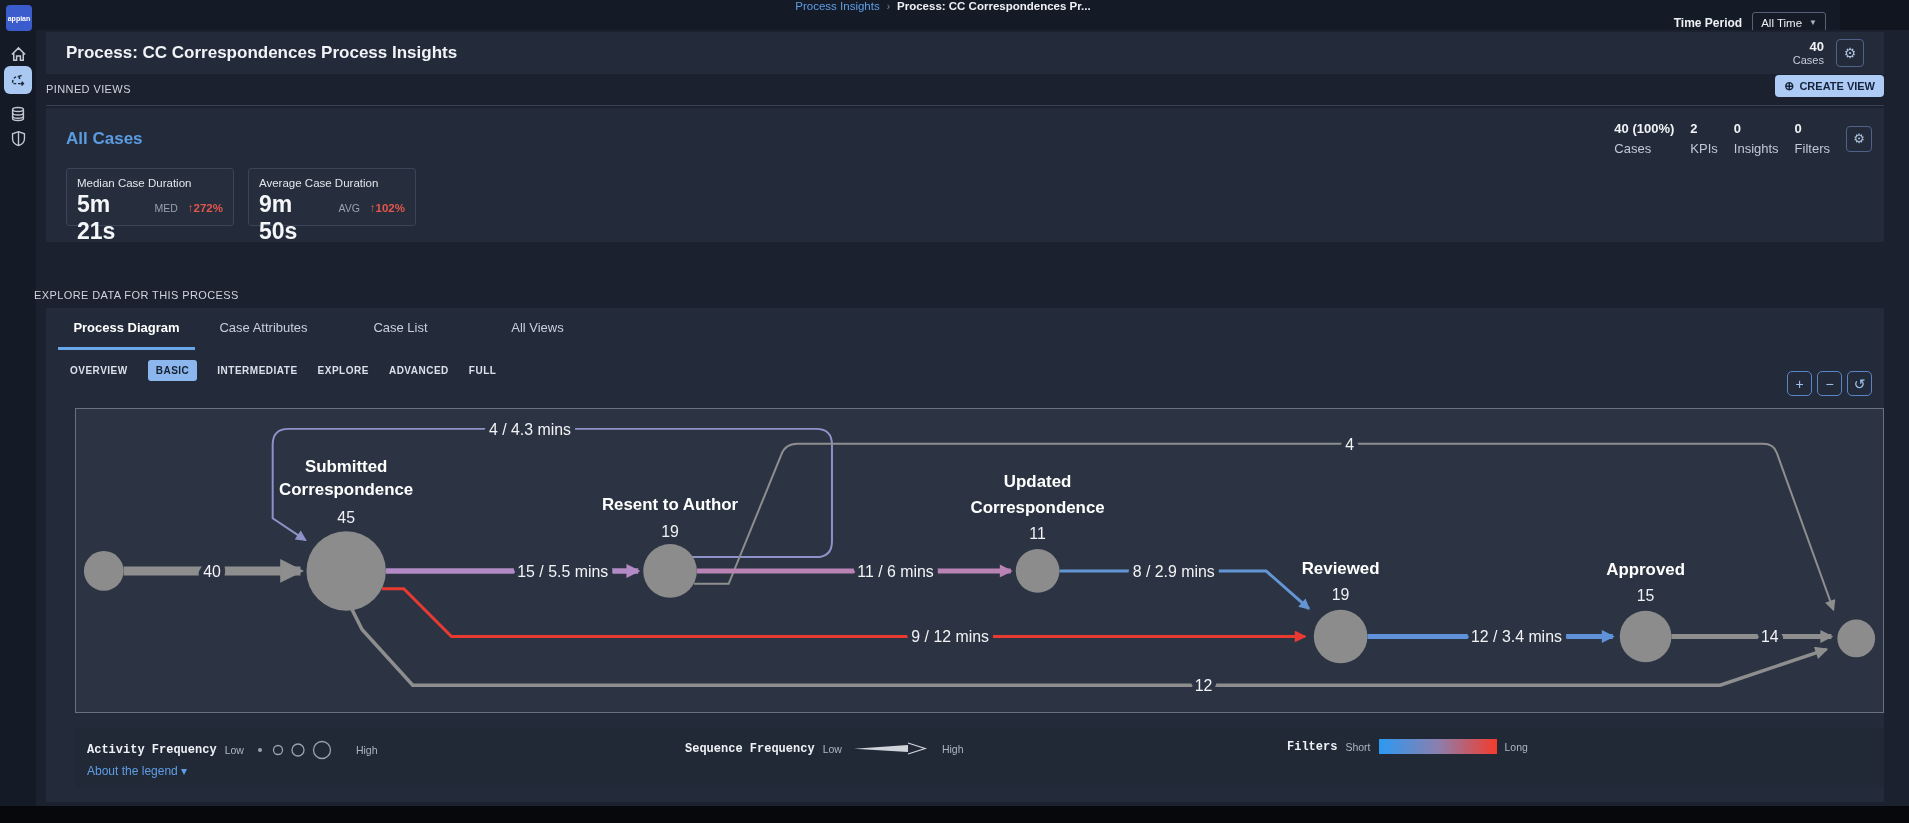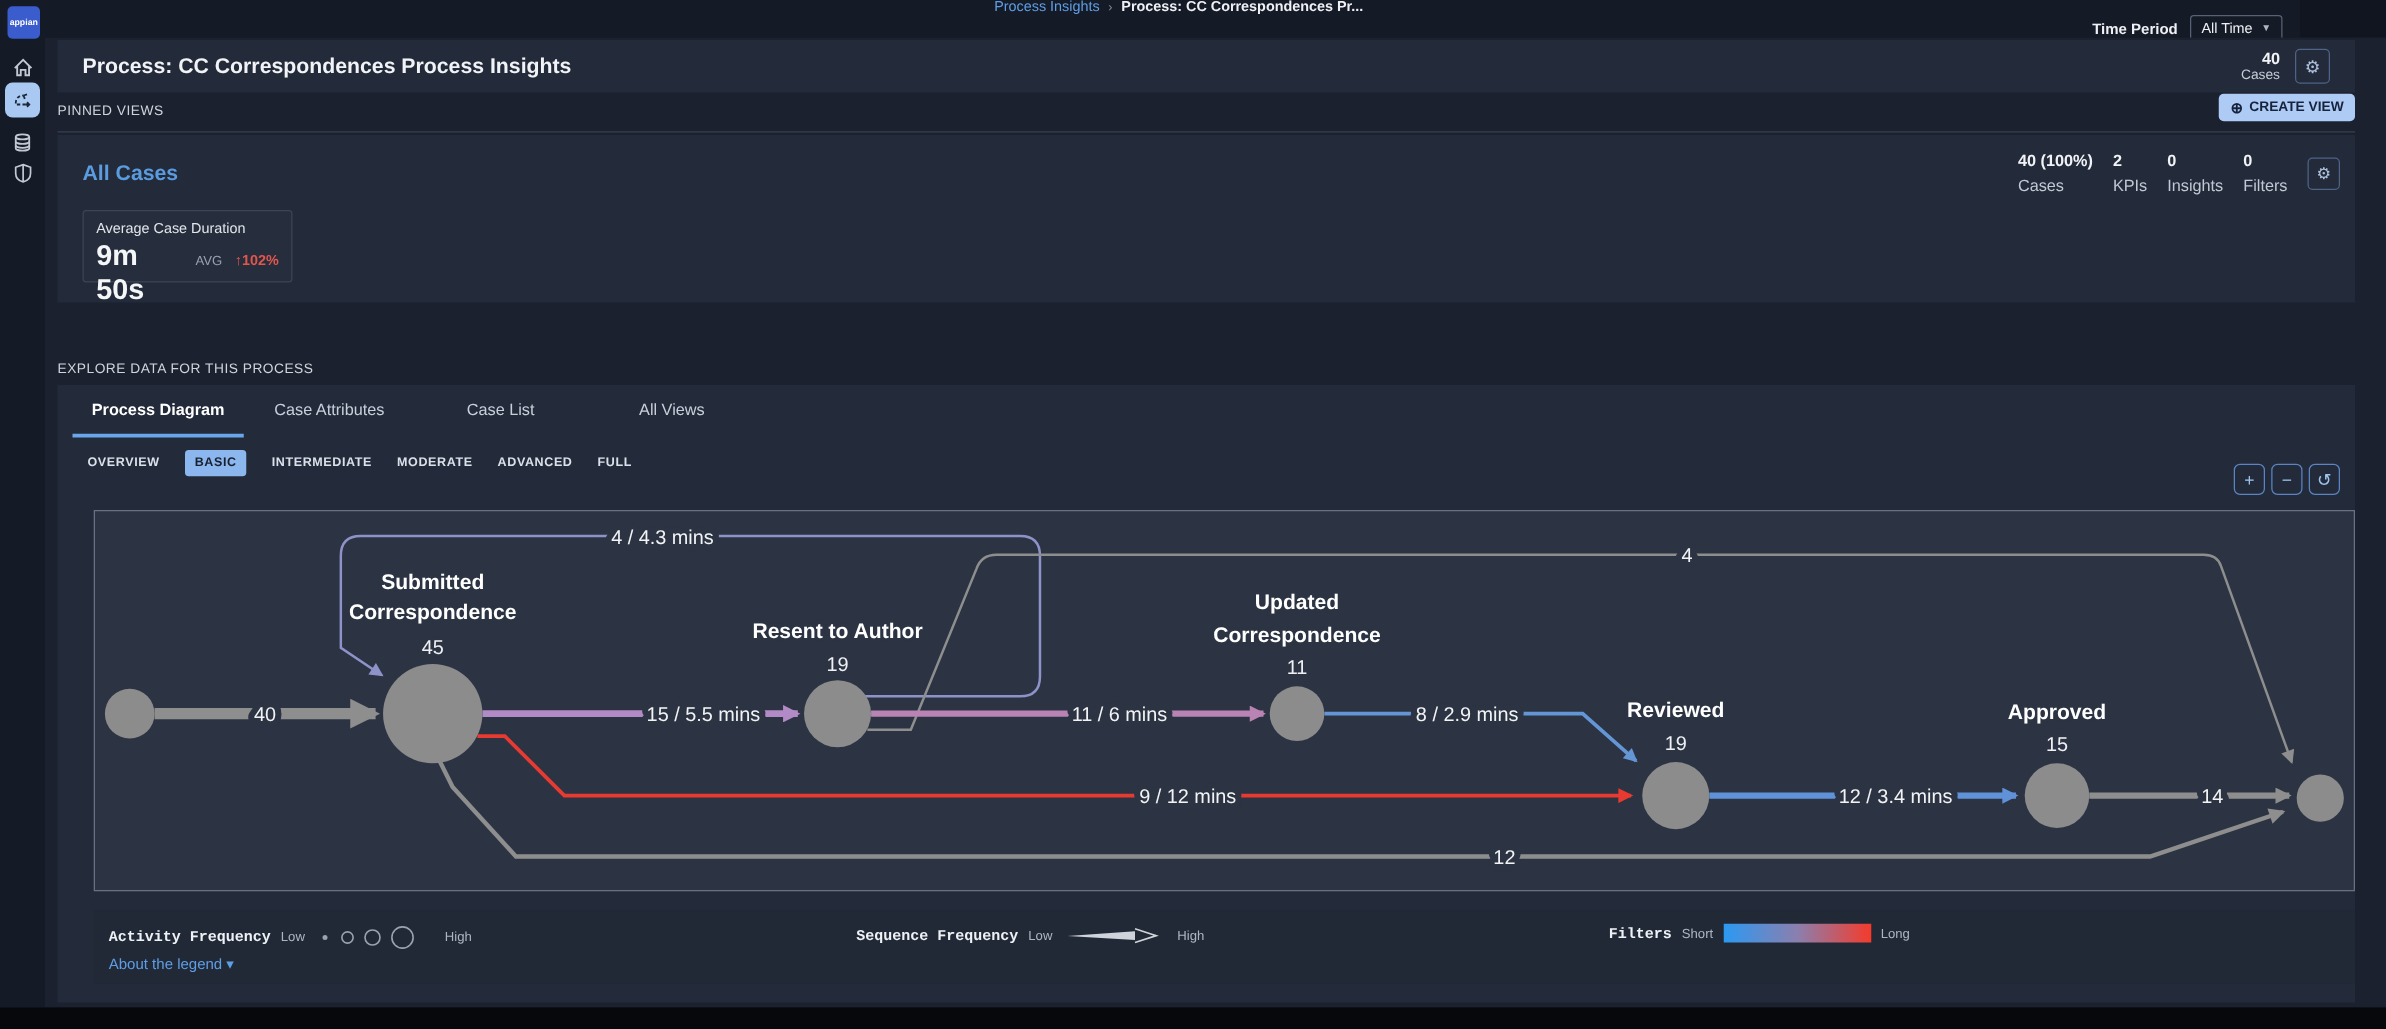--- a/index.html
+++ b/index.html
@@ -57,21 +57,21 @@
   .stat { display:flex; gap:5px;flex-direction:column; }
   .stat b { color:#f1f3f6; } .stat span { color:#c2c8d4; }
   .cards { display:flex; gap:14px; margin:12px 0 0 20px; }
   .kpi-card { width:168px; height:58px; background:#262e3d; border:1px solid #3c4555; border-radius:3px; padding:8px 10px; }
   .kpi-title { color:#e2e6ec; font-size:11.5px; }
   .kpi-row { display:flex; align-items:baseline; margin-top:2px; }
   .kpi-value { color:#f4f6f8; font-size:23px; font-weight:bold; }
   .kpi-unit { color:#99a1af; font-size:10.5px; margin-left:5px; }
   .kpi-delta { color:#e2564c; font-size:11.5px; margin-left:10px; font-weight:bold; }
 
-  .explore-label { position:absolute; left:46px; top:289px; }
+  .explore-label { position:absolute; left:34px; top:289px; }
 
   
   .tabs-panel { position:absolute; left:46px; top:308px; width:1838px; height:494px; background:#232b3a; }
   .tab-row { display:flex; padding-left:12px; height:42px; }
   .tab { width:137px; display:flex; align-items:center; justify-content:center; font-size:13px; color:#c9cfda;
          cursor:pointer; border-bottom:3px solid transparent; }
   .tab.active { color:#ffffff; font-weight:bold; border-bottom:3px solid #6aa6ea; }
   .level-row { display:flex; align-items:center; gap:20px; padding-left:24px; height:30px; margin-top:5px; }
   .level { font-size:10px; font-weight:bold; letter-spacing:0.5px; color:#dbe0ea; cursor:pointer; padding:5px 0; }
   .level.active { background:#8cb7ee; color:#18202e; padding:5px 8px; border-radius:3px; }
@@ -190,20 +190,28 @@
           <b>0</b>
           <span>Filters</span>
         </span>
       <div class="icon-btn gear-sm">
         <span>⚙</span>
       </div>
     </div>
   </div>
   <div class="cards">
     <div class="kpi-card">
+      <div class="kpi-title">Median Case Duration</div>
+      <div class="kpi-row">
+        <span class="kpi-value">5m 21s</span>
+        <span class="kpi-unit">MED</span>
+        <span class="kpi-delta">↑272%</span>
+      </div>
+    </div>
+    <div class="kpi-card">
       <div class="kpi-title">Average Case Duration</div>
       <div class="kpi-row">
         <span class="kpi-value">9m 50s</span>
         <span class="kpi-unit">AVG</span>
         <span class="kpi-delta">↑102%</span>
       </div>
     </div>
   </div>
 </div>
 
@@ -213,21 +221,21 @@
   <div class="tab-row">
     <div class="tab active">Process Diagram</div>
     <div class="tab">Case Attributes</div>
     <div class="tab">Case List</div>
     <div class="tab">All Views</div>
   </div>
   <div class="level-row">
     <span class="level">OVERVIEW</span>
     <span class="level active">BASIC</span>
     <span class="level">INTERMEDIATE</span>
-    <span class="level">MODERATE</span>
+    <span class="level">EXPLORE</span>
     <span class="level">ADVANCED</span>
     <span class="level">FULL</span>
   </div>
   <div class="zoom-ctrls">
     <div class="zoom-btn">+</div>
     <div class="zoom-btn">−</div>
     <div class="zoom-btn">↺</div>
   </div>
 
   <div class="canvas">

